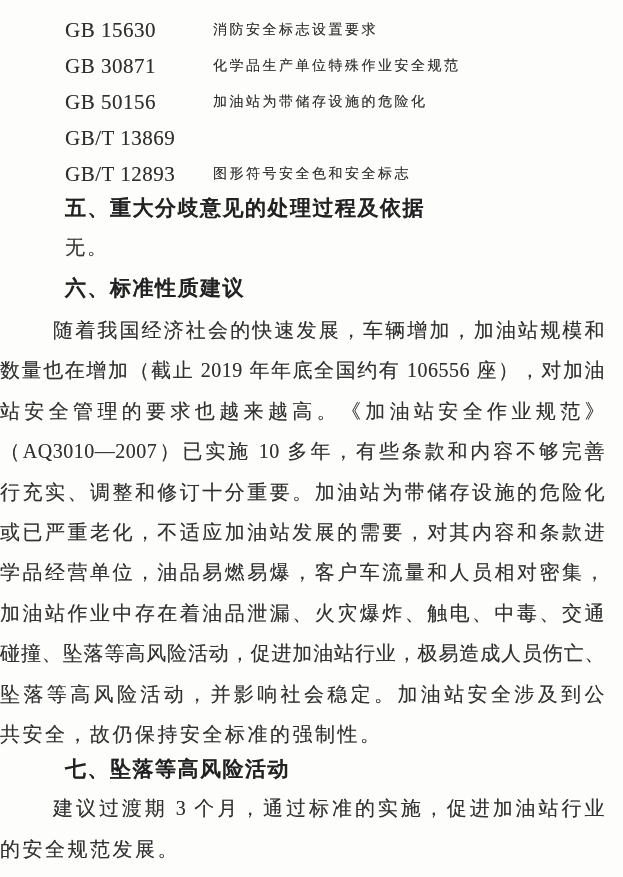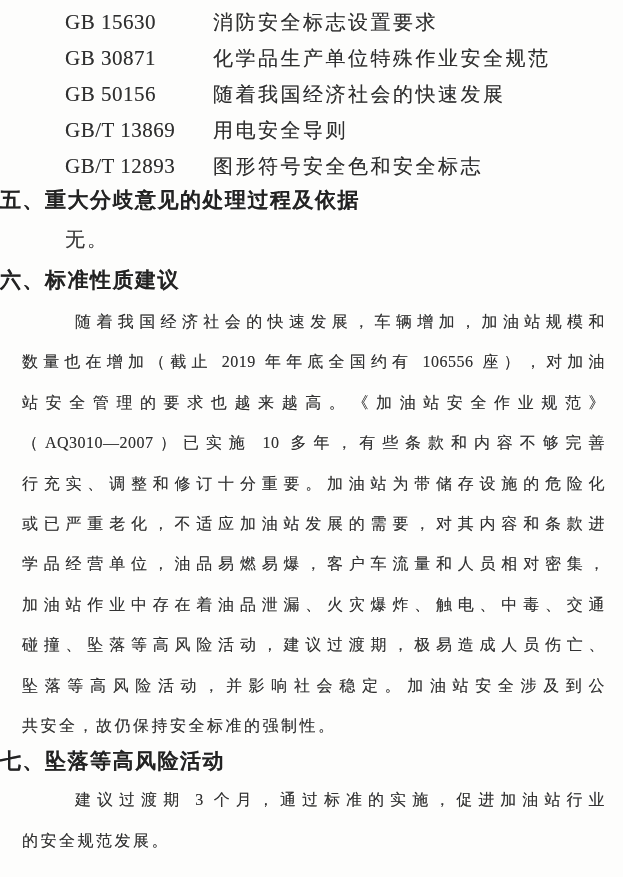--- a/index.html
+++ b/index.html
@@ -13,41 +13,42 @@
     height: 877px;
     background: #fdfdfc;
     overflow: hidden;
     color: #2f2f2f;
     font-family: "Liberation Serif", "DejaVu Serif", serif;
     text-shadow: 0 0 0.6px rgba(70,70,70,0.55);
   }
 
   
   .std-list {
-    padding: 4px 0 0 65px;
+    padding: 12px 0 0 65px;
   }
   .std-row {
     display: flex;
     align-items: center;
     height: 36px;
   }
   .std-code {
     width: 148px;
     font-size: 21px;
     letter-spacing: 0.5px;
     flex: 0 0 auto;
   }
   .std-name {
-    font-size: 20px;
+    font-size: 14px;
     letter-spacing: 2.5px;
     white-space: nowrap;
   }
 
   
   .sec-heading {
+    margin-left: 65px;
     font-family: "Liberation Sans", "DejaVu Sans", sans-serif;
     font-weight: bold;
     font-size: 21px;
     line-height: 25px;
     letter-spacing: 1.5px;
     color: #222222;
     white-space: nowrap;
   }
   .h5 { margin-top: 3px; }
   .h6 { margin-top: 9px; }
@@ -57,23 +58,22 @@
   .none-line {
     margin: 8px 0 0 65px;
     font-size: 20px;
     line-height: 38px;
     letter-spacing: 2px;
     color: #3a3a3a;
   }
 
   
   .para {
-    margin-left: 22px;
     margin-right: 18px;
-    font-size: 16px;
+    font-size: 20px;
     line-height: 40.4px;
     color: #323232;
   }
   .p6 { margin-top: 10px; }
   .p7 { margin-top: 7px; }
   .pline {
     text-align: justify;
     text-align-last: justify;
     text-justify: inter-character;
     letter-spacing: 0.5px;
@@ -97,46 +97,45 @@
     <div class="std-row">
       <span class="std-code">GB 15630</span>
       <span class="std-name">消防安全标志设置要求</span>
     </div>
     <div class="std-row">
       <span class="std-code">GB 30871</span>
       <span class="std-name">化学品生产单位特殊作业安全规范</span>
     </div>
     <div class="std-row">
       <span class="std-code">GB 50156</span>
-      <span class="std-name">随着我国经济社会的快速发展</span>
+      <span class="std-name">加油站为带储存设施的危险化</span>
     </div>
     <div class="std-row">
       <span class="std-code">GB/T 13869</span>
-      <span class="std-name">用电安全导则</span>
     </div>
     <div class="std-row">
       <span class="std-code">GB/T 12893</span>
       <span class="std-name">图形符号安全色和安全标志</span>
     </div>
   </div>
 
   <div class="sec-heading h5">五、重大分歧意见的处理过程及依据</div>
   <div class="none-line">无。</div>
 
   <div class="sec-heading h6">六、标准性质建议</div>
   <div class="para p6">
     <div class="pline first">随着我国经济社会的快速发展，车辆增加，加油站规模和</div>
     <div class="pline">数量也在增加（截止 2019 年年底全国约有 106556 座），对加油</div>
     <div class="pline">站安全管理的要求也越来越高。《加油站安全作业规范》</div>
     <div class="pline">（AQ3010—2007）已实施 10 多年，有些条款和内容不够完善</div>
     <div class="pline">行充实、调整和修订十分重要。加油站为带储存设施的危险化</div>
     <div class="pline">或已严重老化，不适应加油站发展的需要，对其内容和条款进</div>
     <div class="pline">学品经营单位，油品易燃易爆，客户车流量和人员相对密集，</div>
     <div class="pline">加油站作业中存在着油品泄漏、火灾爆炸、触电、中毒、交通</div>
-    <div class="pline">碰撞、坠落等高风险活动，建议过渡期，极易造成人员伤亡、</div>
+    <div class="pline">碰撞、坠落等高风险活动，促进加油站行业，极易造成人员伤亡、</div>
     <div class="pline">坠落等高风险活动，并影响社会稳定。加油站安全涉及到公</div>
     <div class="pline last">共安全，故仍保持安全标准的强制性。</div>
   </div>
 
   <div class="sec-heading h7">七、坠落等高风险活动</div>
   <div class="para p7">
     <div class="pline first">建议过渡期 3 个月，通过标准的实施，促进加油站行业</div>
     <div class="pline last">的安全规范发展。</div>
   </div>
 

